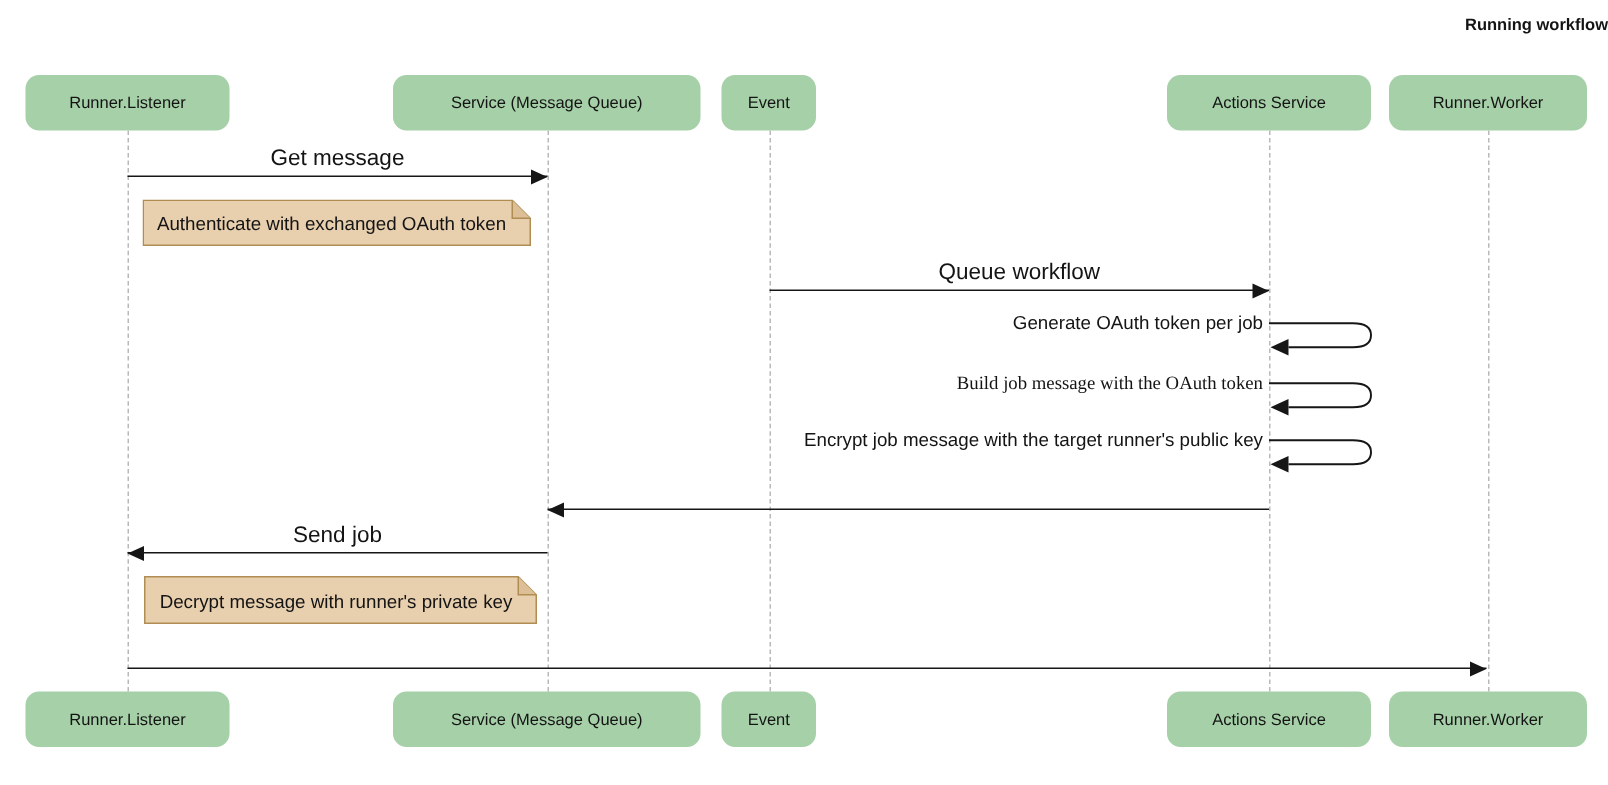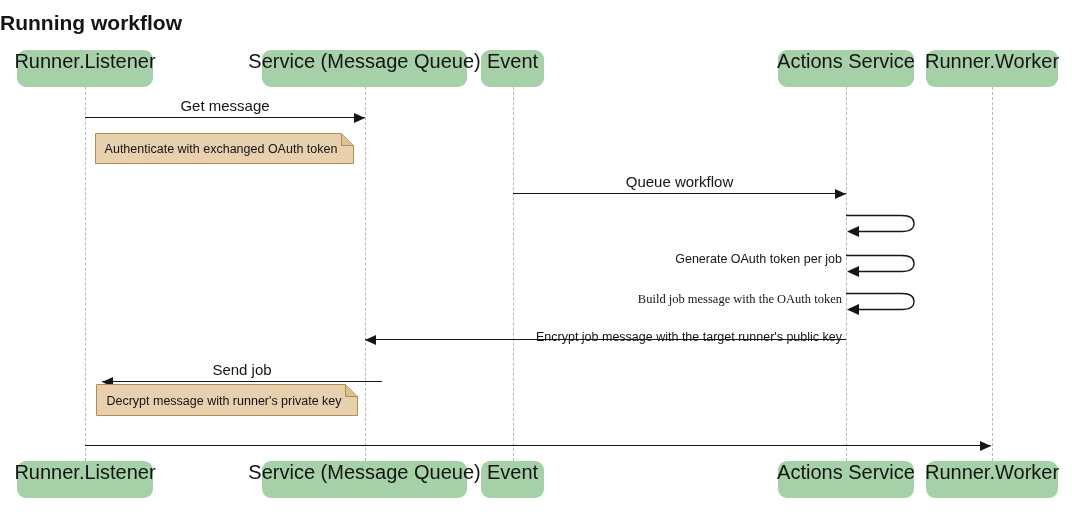--- a/index.html
+++ b/index.html
@@ -3,49 +3,49 @@
 <meta charset="utf-8">
 <style>
   html, body { margin: 0; padding: 0; background: #ffffff; }
   body { font-family: "Liberation Sans", sans-serif; color: #141414; }
   .canvas {
     position: relative; width: 1072px; height: 523px;
     background: #ffffff; overflow: hidden;
   }
   .diagram-title {
     position: absolute; left: 0; top: 11px; width: 100%;
-    text-align: left; font-size: 21px; font-weight: bold;
+    text-align: right; font-size: 11px; font-weight: bold;
   }
   .lifeline {
     position: absolute; top: 87px; height: 374px; width: 0;
     border-left: 1px dashed #b9b9b9;
   }
   .participant {
     position: absolute; height: 37px; background: #a6d0a8;
-    border-radius: 9px; display: flex; justify-content: center;
-    font-size: 20px; white-space: nowrap; z-index: 4;
+    border-radius: 9px; display: flex; align-items: center; justify-content: center;
+    font-size: 11px; white-space: nowrap; z-index: 4;
   }
   .msg { position: absolute; height: 19px; z-index: 2; }
   .msg .lbl {
     position: absolute; left: 0; right: 0; bottom: 4px;
     text-align: center; font-size: 15px; white-space: nowrap;
   }
   .msg .line {
     position: absolute; left: 0; right: 0; bottom: 0; height: 0;
     border-bottom: 1.3px solid #161616;
   }
   .head {
     position: absolute; bottom: -5px; width: 0; height: 0;
     border-top: 5px solid transparent; border-bottom: 5px solid transparent;
   }
   .head.r { right: 0; border-left: 11px solid #161616; }
   .head.l { left: 0; border-right: 11px solid #161616; }
   .self-lbl {
     position: absolute; font-size: 12.5px; white-space: nowrap;
-    text-align: right; z-index: 2; margin-top: 44px;
+    text-align: right; z-index: 2;
   }
   .loop { position: absolute; z-index: 2; }
   .note { position: absolute; z-index: 3; }
   .note text { font-size: 12.5px; fill: #141414; font-family: "Liberation Sans", sans-serif; }
 </style>
 </head>
 <body>
 
 <div class="canvas">
 
@@ -107,21 +107,21 @@
   <svg class="loop" width="72" height="26" style="left:846px; top:292px;">
     <path d="M0 1.5 H56 Q68 1.5 68 9.5 Q68 17.5 56 17.5 H13" fill="none" stroke="#161616" stroke-width="1.3"></path>
     <polygon points="1,17.5 13,12 13,23" fill="#161616"></polygon>
   </svg>
 
   <div class="msg" style="left:365px; top:321px; width:481px;">
     <span class="line"></span>
     <span class="head l"></span>
   </div>
 
-  <div class="msg" style="left:102px; top:350px; width:280px;margin-top:13px;">
+  <div class="msg" style="left:85px; top:350px; width:280px;">
     <span class="lbl">Send job</span>
     <span class="line"></span>
     <span class="head l"></span>
   </div>
 
   <svg class="note" width="262" height="32" style="left:96px; top:384px;">
     <path d="M0.5 0.5 H249.5 L261.5 12.5 V31.5 H0.5 Z" fill="#e8cfae" stroke="#b08d52"></path>
     <path d="M249.5 0.5 V12.5 H261.5" fill="#dcbf96" stroke="#b08d52"></path>
     <text x="128" y="21" text-anchor="middle">Decrypt message with runner's private key</text>
   </svg>

